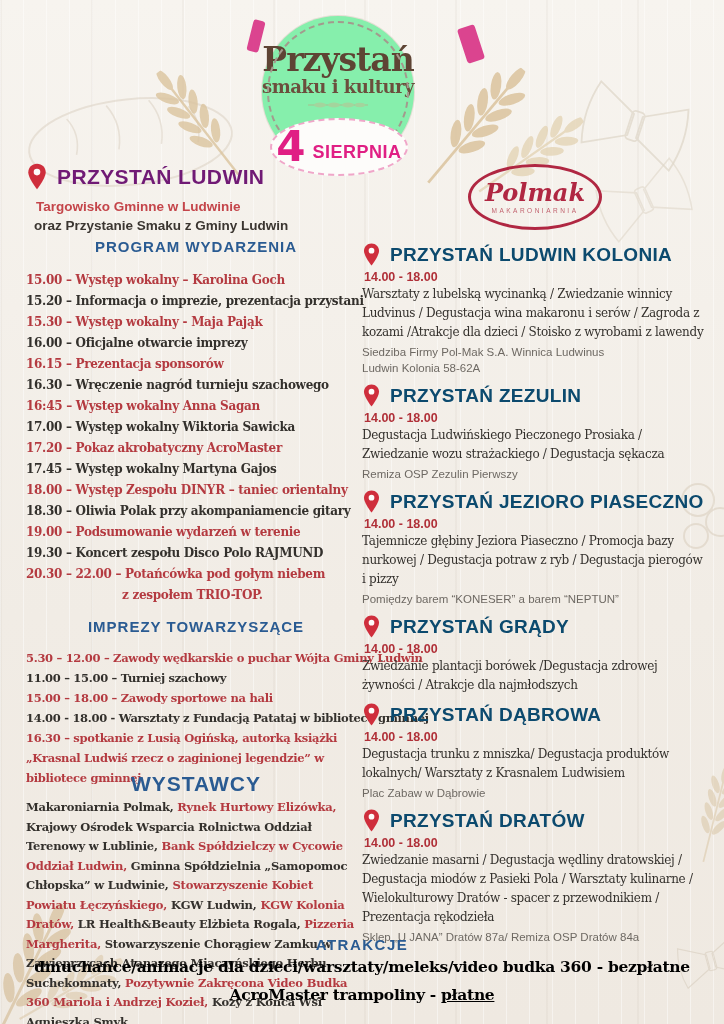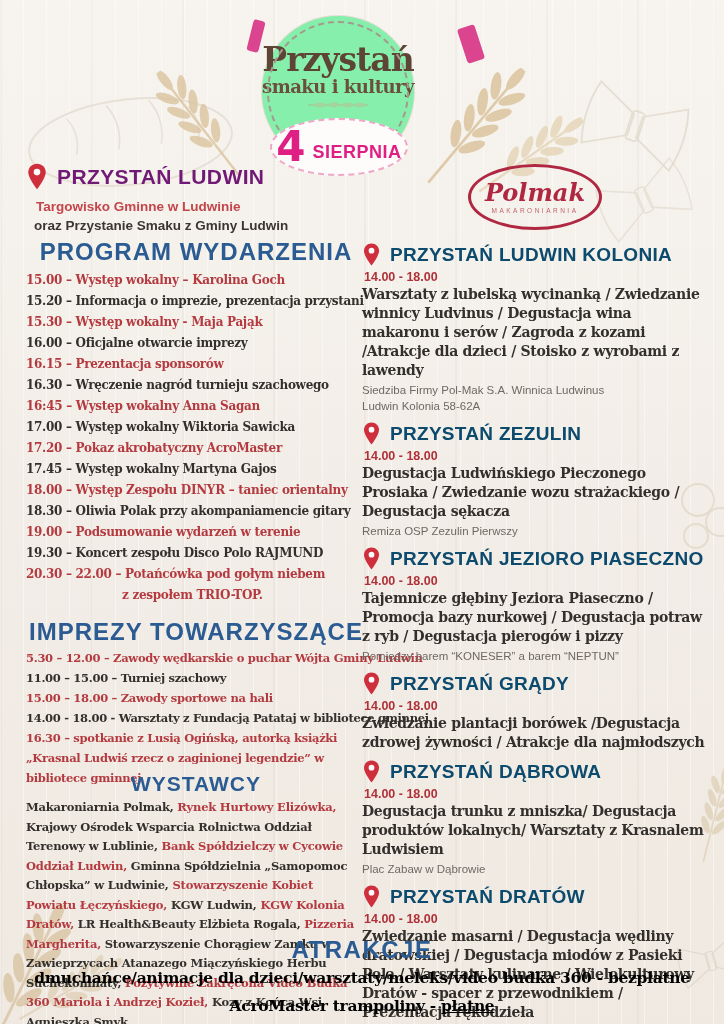--- a/index.html
+++ b/index.html
@@ -27,21 +27,21 @@
   .badge-wheat{opacity:.45;margin-top:1px;}
   .date-oval{position:absolute;left:8px;top:102px;width:134px;height:54px;background:#fdfcfa;
     border:2px dashed #f0a6c9;border-radius:50%;display:flex;align-items:center;justify-content:center;
     gap:7px;z-index:4;}
   .date-num{color:#e01f84;font-size:42px;font-weight:bold;font-family:"DejaVu Sans",sans-serif;line-height:1;}
   .date-month{color:#e01f84;font-size:18px;font-weight:bold;letter-spacing:.5px;margin-top:10px;}
   .red{color:#b43a40;}
   .dark{color:#33302c;}
   .pin-row{display:flex;align-items:center;gap:9px;}
   h2.place{font-size:21px;font-weight:600;color:#701a75;margin:0;letter-spacing:.4px;}
-  h2.sect{font-size:24px;font-weight:600;color:#2a5b92;margin:0;letter-spacing:1px;text-align:center;}
+  h2.sect{font-size:15px;font-weight:600;color:#2a5b92;margin:0;letter-spacing:1px;text-align:center;}
   
   .leftcol{left:26px;width:340px;}
   .sub1{font-size:13.5px;font-weight:bold;color:#c4454a;margin:8px 0 0 10px;}
   .sub2{font-size:13.5px;font-weight:bold;color:#3b3631;margin:4px 0 0 8px;}
   .prog-item{font-family:"DejaVu Serif",serif;font-weight:bold;font-size:12px;line-height:21px;
     letter-spacing:-0.3px;white-space:nowrap;}
   .indent{padding-left:96px;}
   .side-item{font-family:"DejaVu Serif",serif;font-weight:bold;font-size:11.5px;line-height:20px;
     letter-spacing:-0.3px;white-space:nowrap;}
   .wrap{white-space:normal;}
@@ -50,21 +50,21 @@
   
   .rightcol{left:362px;width:346px;}
   .logo{width:128px;height:60px;margin:0 auto;border:3px solid #b02742;border-radius:50%;
     display:flex;flex-direction:column;align-items:center;justify-content:center;}
   .logo-name{font-family:"DejaVu Serif",serif;font-style:italic;font-weight:bold;color:#b02742;
     font-size:24px;line-height:1;}
   .logo-tag{font-size:6.5px;letter-spacing:2.5px;color:#c2636f;margin-top:2px;}
   .stop{margin-bottom:7px;}
   .stop h3{font-size:19px;font-weight:600;color:#0c4a6e;margin:0;letter-spacing:.3px;white-space:nowrap;}
   .time{font-size:12.5px;font-weight:bold;color:#b03038;margin:3px 0 1px 2px;}
-  .desc{font-family:"DejaVu Serif",serif;font-weight:bold;color:#33302c;font-size:14px;
+  .desc{font-family:"DejaVu Serif",serif;font-weight:normal;color:#33302c;font-size:12px;
     line-height:19px;letter-spacing:-0.3px;}
   .loc{font-size:11.5px;color:#6e6963;line-height:16px;margin-top:2px;white-space:pre-line;}
   
   .footer{left:0;top:936px;width:724px;text-align:center;}
   .foot-line{font-family:"DejaVu Serif",serif;font-weight:bold;color:#000000;font-size:15.5px;
     line-height:1.8;letter-spacing:-0.3px;}
   .underline{text-decoration:underline;}
 </style>
 </head>
 <body>

